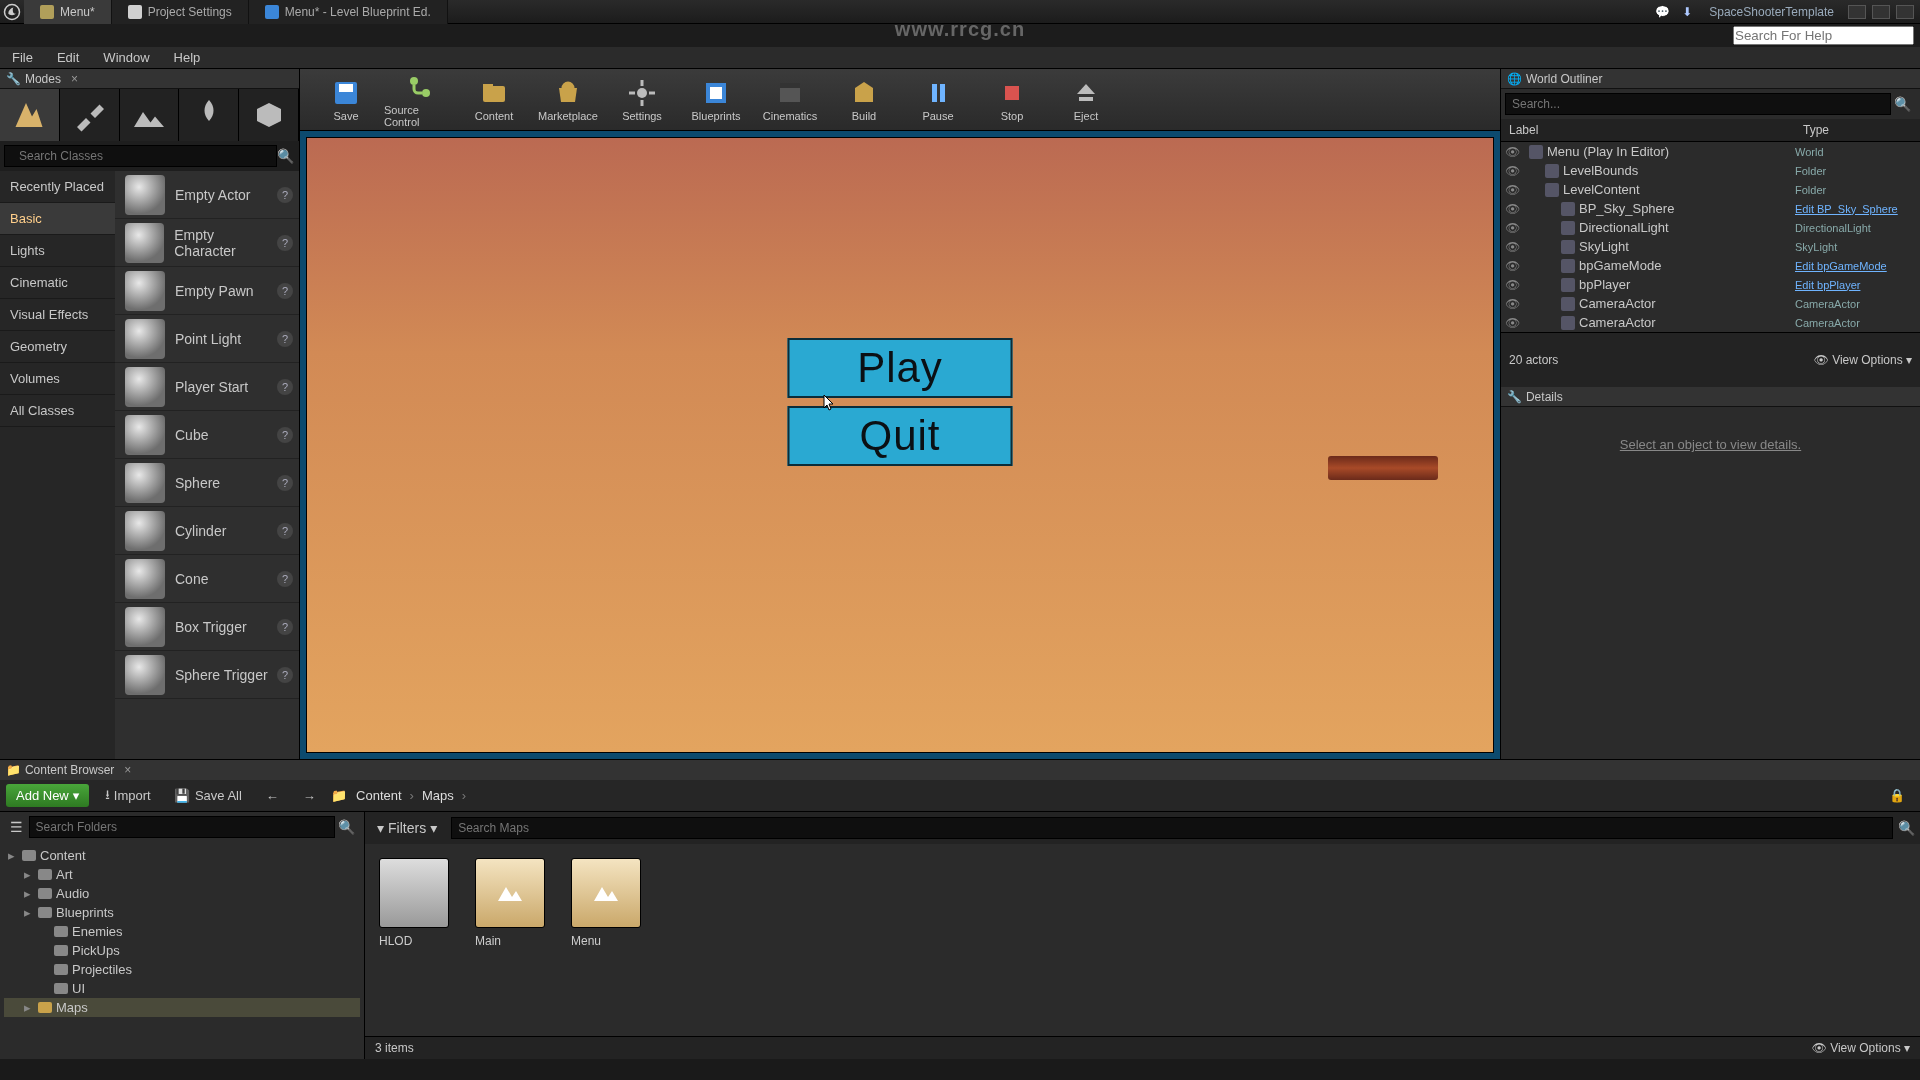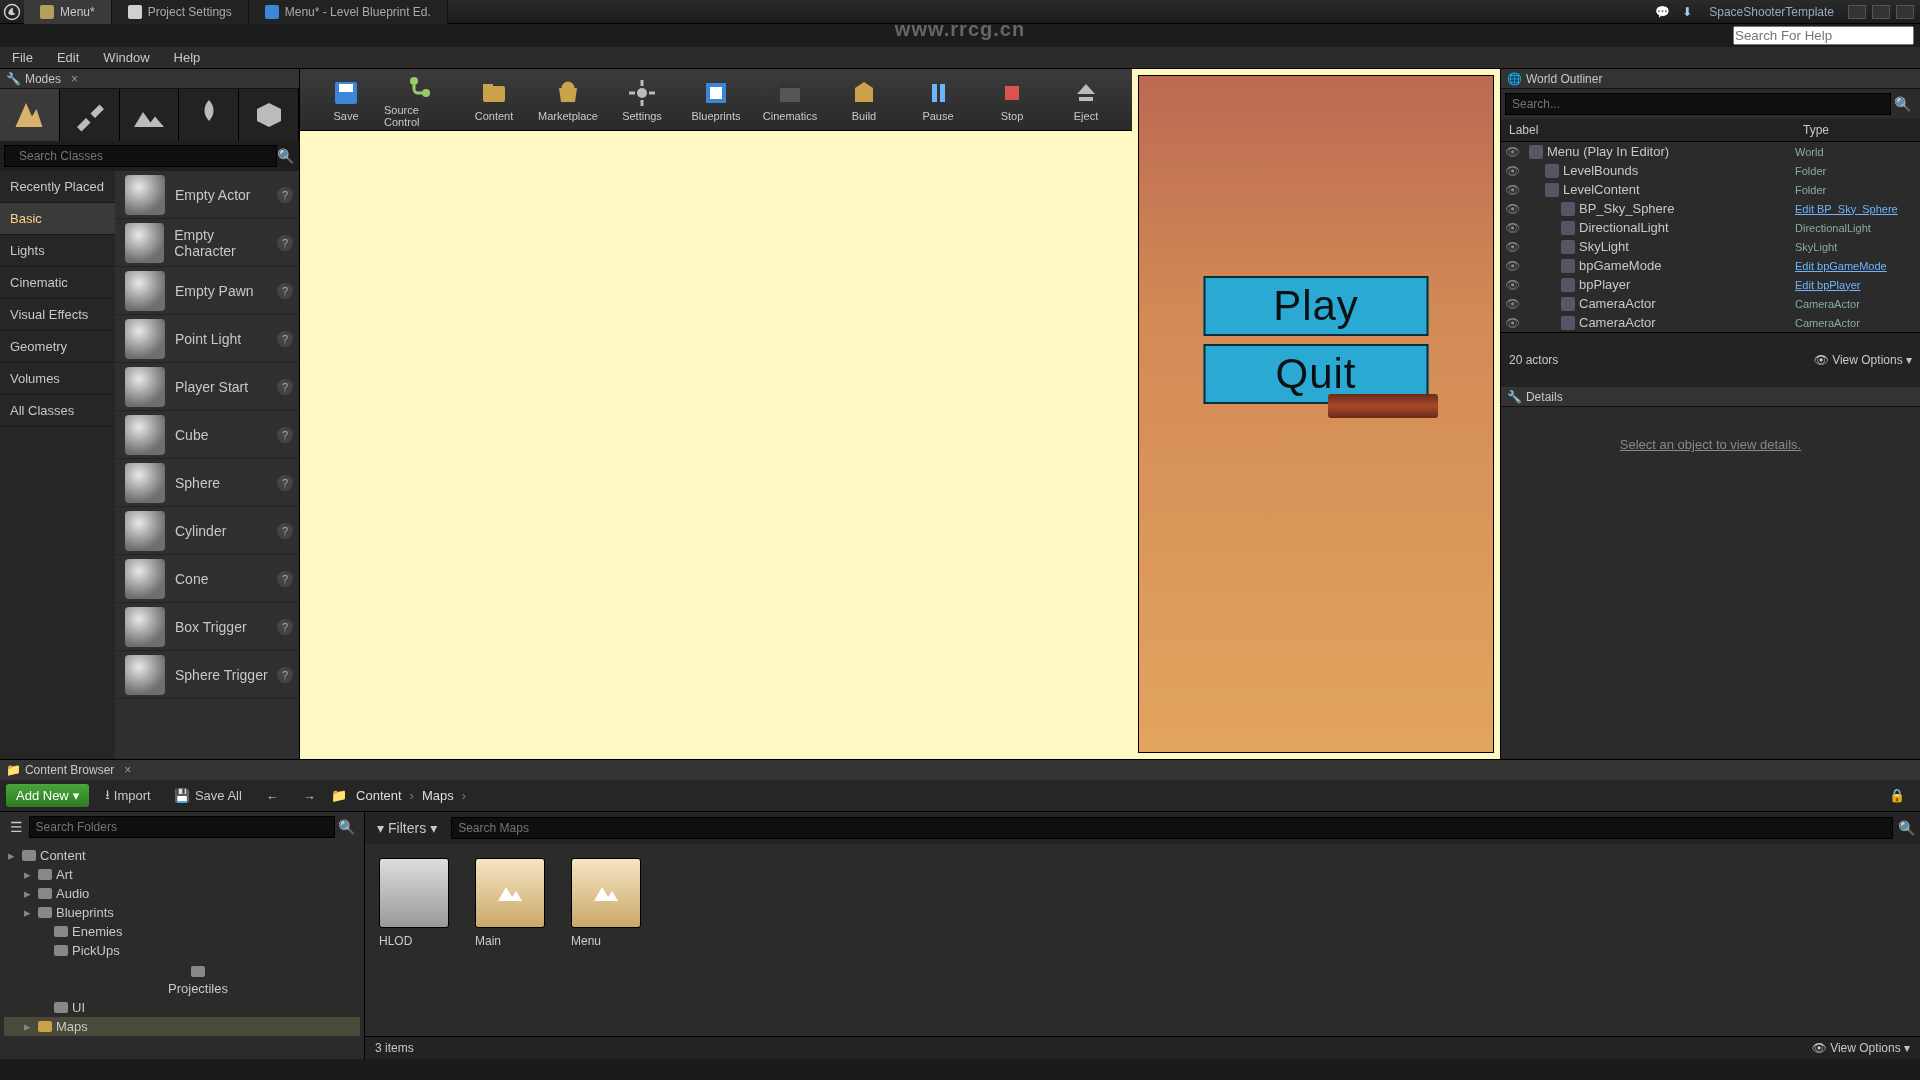--- a/index.html
+++ b/index.html
@@ -39,21 +39,21 @@
 .place-body { flex: 1; display: flex; overflow: hidden; }
 .cats { width: 115px; background: #262626; }
 .cats div { padding: 8px 10px; font-size: 13px; border-bottom: 1px solid #1a1a1a; cursor: pointer; }
 .cats div.sel { background: #3a3a3a; color: #ffcf8b; }
 .assets { flex: 1; overflow-y: auto; background: #2f2f2f; }
 .asset { display: flex; align-items: center; height: 48px; border-bottom: 1px solid #222; padding-right: 6px; cursor: grab; }
 .asset .thumb { width: 40px; height: 40px; margin: 0 10px; background: radial-gradient(circle at 35% 30%, #e8e8e8, #6e6e6e 70%); border-radius: 4px; display:flex; align-items:center; justify-content:center; }
 .asset .q { margin-left: auto; width: 16px; height: 16px; border-radius: 50%; background: #444; color: #aab; font-size: 11px; display: flex; align-items: center; justify-content: center; }
 
 
-.center { flex: 1; display: flex; flex-direction: row; background: #fef9c3; }
+.center { flex: 1; display: flex; flex-direction: column; background: #0c4a6e; }
 .toolbar { height: 62px; background: linear-gradient(#3b3b3b,#2a2a2a); display: flex; align-items: center; padding: 0 10px; gap: 2px; border-bottom: 1px solid #000; }
 .tool { display: flex; flex-direction: column; align-items: center; justify-content: center; width: 72px; height: 58px; cursor: pointer; border-radius: 3px; }
 .tool .ico { width: 30px; height: 30px; }
 .tool span { font-size: 11px; margin-top: 2px; }
 .viewport { flex: 1; margin: 6px; background: linear-gradient(180deg,#bb6a52 0%, #d28a55 35%, #e3a45f 100%); border: 1px solid #000; position: relative; overflow: hidden; }
 .menu-btn { position: absolute; left: 50%; transform: translateX(-50%); width: 225px; height: 60px; background: #2aa9d2; border: 2px solid #0b2d3a; color: #0b1014; font-family: "Arial Narrow", sans-serif; font-size: 42px; letter-spacing: 1px; display: flex; align-items: center; justify-content: center; cursor: pointer; }
 .menu-btn.play { top: 200px; }
 .menu-btn.quit { top: 268px; }
 .ship { position: absolute; right: 55px; top: 318px; width: 110px; height: 24px; background: linear-gradient(#6b2a1a,#a84a28,#6b2a1a); border-radius: 3px; filter: blur(0.6px); }
 .cursor { position: absolute; top: 256px; left: 516px; width: 12px; height: 18px; }
@@ -531,21 +531,21 @@
           <div class="node" style="padding-left: 36px;">
             <span style="width:10px;color:#888;"></span>
             <span class="folder-ico grey"></span>
             <span>Enemies</span>
           </div>
           <div class="node" style="padding-left: 36px;">
             <span style="width:10px;color:#888;"></span>
             <span class="folder-ico grey"></span>
             <span>PickUps</span>
           </div>
-          <div class="node" style="padding-left: 36px; flex-direction: column;">
+          <div class="node" style="padding-left: 36px;">
             <span style="width:10px;color:#888;"></span>
             <span class="folder-ico grey"></span>
             <span>Projectiles</span>
           </div>
           <div class="node" style="padding-left: 36px;">
             <span style="width:10px;color:#888;"></span>
             <span class="folder-ico grey"></span>
             <span>UI</span>
           </div>
           <div class="node sel" style="padding-left: 20px;">

